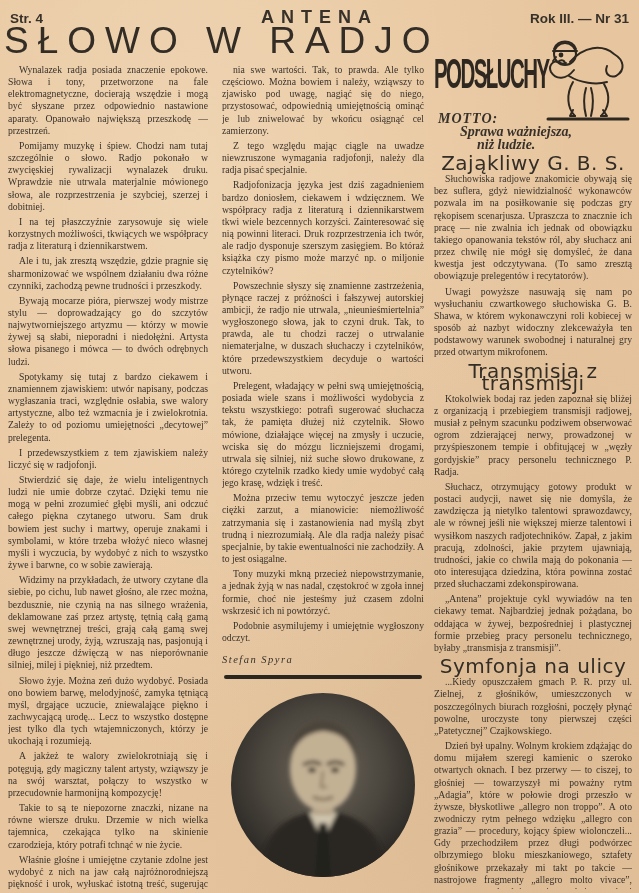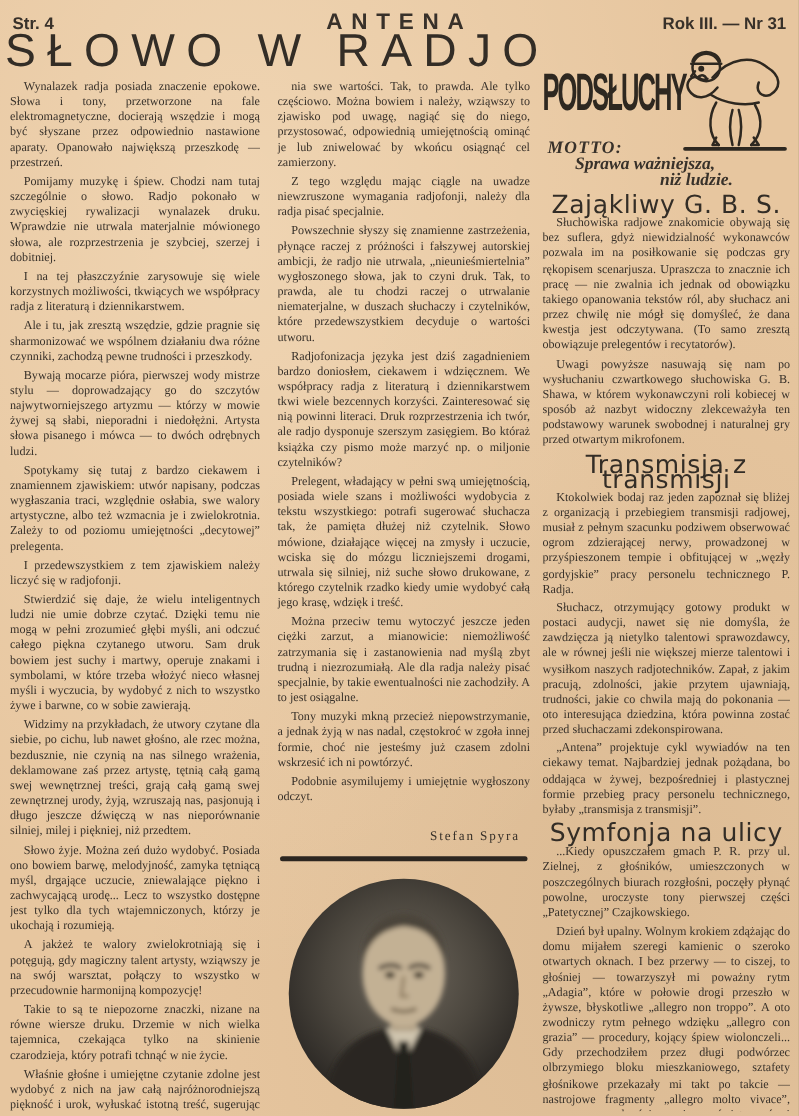--- a/index.html
+++ b/index.html
@@ -35,37 +35,37 @@
     position:absolute;
     text-align:justify;
     font-size:9.7px;line-height:12.15px;
     overflow:hidden;
   }
   .col p{margin:0 0 3px 0;text-indent:11px;}
   .col1{left:8px;top:64px;width:200px;height:825px;}
   .col2{left:222px;top:64px;width:202px;height:825px;}
   .col3{left:434px;top:24px;width:198px;height:865px;}
   .sig{
-    text-align:right;font-size:10.5px;
-    letter-spacing:1.5px;padding-right:8px;margin-top:20px;
+    text-align:left;font-style:italic;font-size:10.5px;
+    letter-spacing:1.5px;padding-right:8px;margin-top:10px;
   }
   .divider{height:4px;background:#2c2620;margin:9px 2px 12px 2px;border-radius:2px;}
   .photo-wrap{text-align:center;margin-top:2px;}
   .pods-head{display:flex;align-items:flex-end;height:102px;}
   .pods-title-box{width:104px;height:60px;overflow:visible;margin-top:8px;}
   .pods-title{
     font-family:"Liberation Sans", sans-serif;
     font-weight:bold;font-size:33px;letter-spacing:-2.5px;
     transform:scale(0.62,1.28);transform-origin:left top;
     white-space:nowrap;color:#2e2820;
   }
   .motto{margin:-14px 0 2px 4px;font-style:italic;font-size:14px;line-height:13px;}
   .motto .label{font-weight:bold;letter-spacing:1px;}
   .motto .l1{font-weight:bold;margin-left:22px;}
-  .motto .l2{font-weight:bold;margin-left:90px;}
+  .motto .l2{font-weight:bold;margin-left:39px;}
   .section-heading{
     font-family:"DejaVu Sans", sans-serif;
     font-size:20px;font-weight:normal;text-align:center;
     margin:6px 0 4px 0;color:#332d26;letter-spacing:.5px;
   }
   .cartoon{margin-left:2px;margin-top:2px;}
 </style>
 </head>
 <body>
 
@@ -92,22 +92,22 @@
     <p>Słowo żyje. Można zeń dużo wydobyć. Posiada ono bowiem barwę, melodyjność, zamyka tętniącą myśl, drgające uczucie, zniewalające piękno i zachwycającą urodę... Lecz to wszystko dostępne jest tylko dla tych wtajemniczonych, którzy je ukochają i rozumieją.</p>
     <p>A jakżeż te walory zwielokrotniają się i potęgują, gdy magiczny talent artysty, wziąwszy je na swój warsztat, połączy to wszystko w przecudownie harmonijną kompozycję!</p>
     <p>Takie to są te niepozorne znaczki, nizane na równe wiersze druku. Drzemie w nich wielka tajemnica, czekająca tylko na skinienie czarodzieja, który potrafi tchnąć w nie życie.</p>
     <p>Właśnie głośne i umiejętne czytanie zdolne jest wydobyć z nich na jaw całą najróżnorodniejszą piękność i urok, wyłuskać istotną treść, sugerując słuchaczowi ruch, życie i melodyjność w nich zamknięte.</p>
 
   </div>
 
   <div class="col col2">
     <p>nia swe wartości. Tak, to prawda. Ale tylko częściowo. Można bowiem i należy, wziąwszy to zjawisko pod uwagę, nagiąć się do niego, przystosować, odpowiednią umiejętnością ominąć je lub zniwelować by wkońcu osiągnąć cel zamierzony.</p>
     <p>Z tego względu mając ciągle na uwadze niewzruszone wymagania radjofonji, należy dla radja pisać specjalnie.</p>
+    <p>Radjofonizacja języka jest dziś zagadnieniem bardzo doniosłem, ciekawem i wdzięcznem. We współpracy radja z literaturą i dziennikarstwem tkwi wiele bezcennych korzyści. Zainteresować się nią powinni literaci. Druk rozprzestrzenia ich twór, ale radjo dysponuje szerszym zasięgiem. Bo któraż książka czy pismo może marzyć np. o miljonie czytelników?</p>
     <p>Powszechnie słyszy się znamienne zastrzeżenia, płynące raczej z próżności i fałszywej autorskiej ambicji, że radjo nie utrwala, „nieunieśmiertelnia” wygłoszonego słowa, jak to czyni druk. Tak, to prawda, ale tu chodzi raczej o utrwalanie niematerjalne, w duszach słuchaczy i czytelników, które przedewszystkiem decyduje o wartości utworu.</p>
-    <p>Radjofonizacja języka jest dziś zagadnieniem bardzo doniosłem, ciekawem i wdzięcznem. We współpracy radja z literaturą i dziennikarstwem tkwi wiele bezcennych korzyści. Zainteresować się nią powinni literaci. Druk rozprzestrzenia ich twór, ale radjo dysponuje szerszym zasięgiem. Bo któraż książka czy pismo może marzyć np. o miljonie czytelników?</p>
     <p>Prelegent, władający w pełni swą umiejętnością, posiada wiele szans i możliwości wydobycia z tekstu wszystkiego: potrafi sugerować słuchacza tak, że pamięta dłużej niż czytelnik. Słowo mówione, działające więcej na zmysły i uczucie, wciska się do mózgu liczniejszemi drogami, utrwala się silniej, niż suche słowo drukowane, z którego czytelnik rzadko kiedy umie wydobyć całą jego krasę, wdzięk i treść.</p>
     <p>Można przeciw temu wytoczyć jeszcze jeden ciężki zarzut, a mianowicie: niemożliwość zatrzymania się i zastanowienia nad myślą zbyt trudną i niezrozumiałą. Ale dla radja należy pisać specjalnie, by takie ewentualności nie zachodziły. A to jest osiągalne.</p>
     <p>Tony muzyki mkną przecież niepowstrzymanie, a jednak żyją w nas nadal, częstokroć w zgoła innej formie, choć nie jesteśmy już czasem zdolni wskrzesić ich ni powtórzyć.</p>
     <p>Podobnie asymilujemy i umiejętnie wygłoszony odczyt.</p>
     <div class="sig">Stefan Spyra</div>
     <div class="divider"></div>
 
     <div class="photo-wrap">
       <svg width="188" height="188" viewBox="0 0 188 188">
         <defs>

